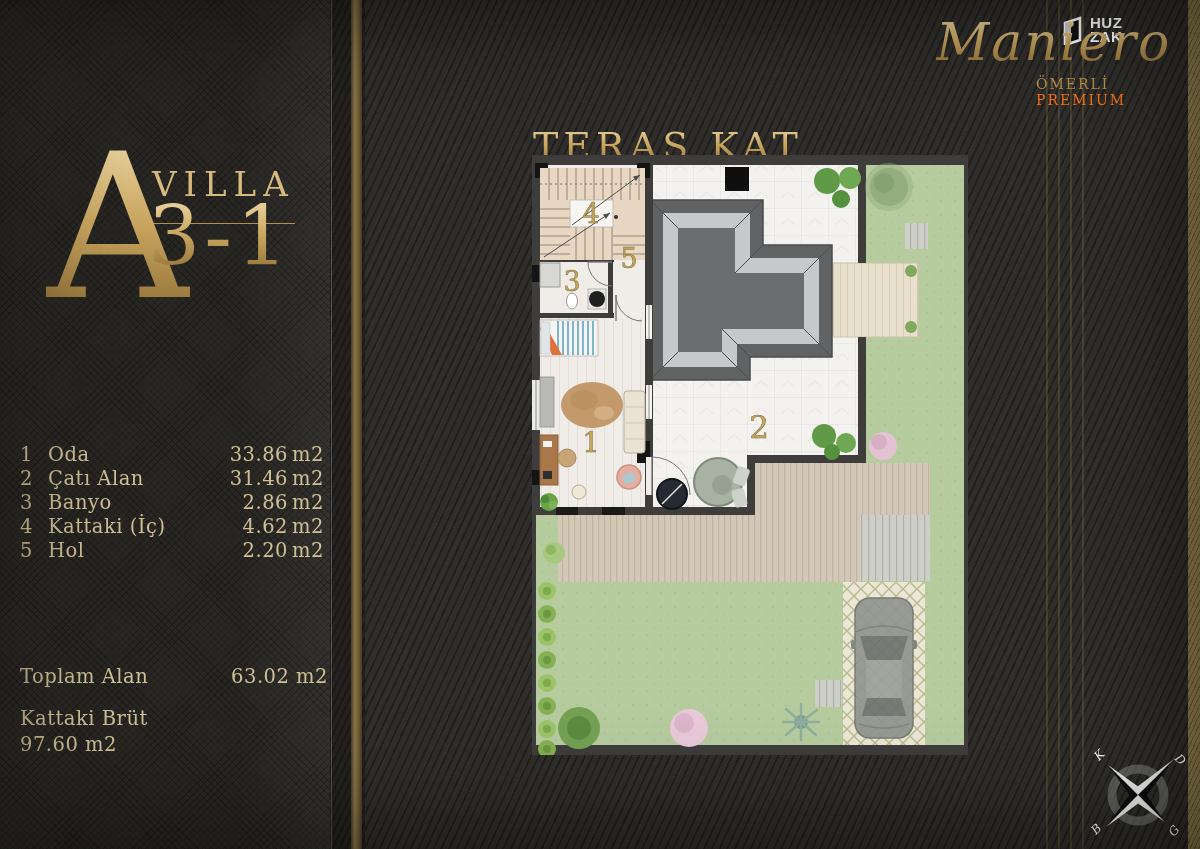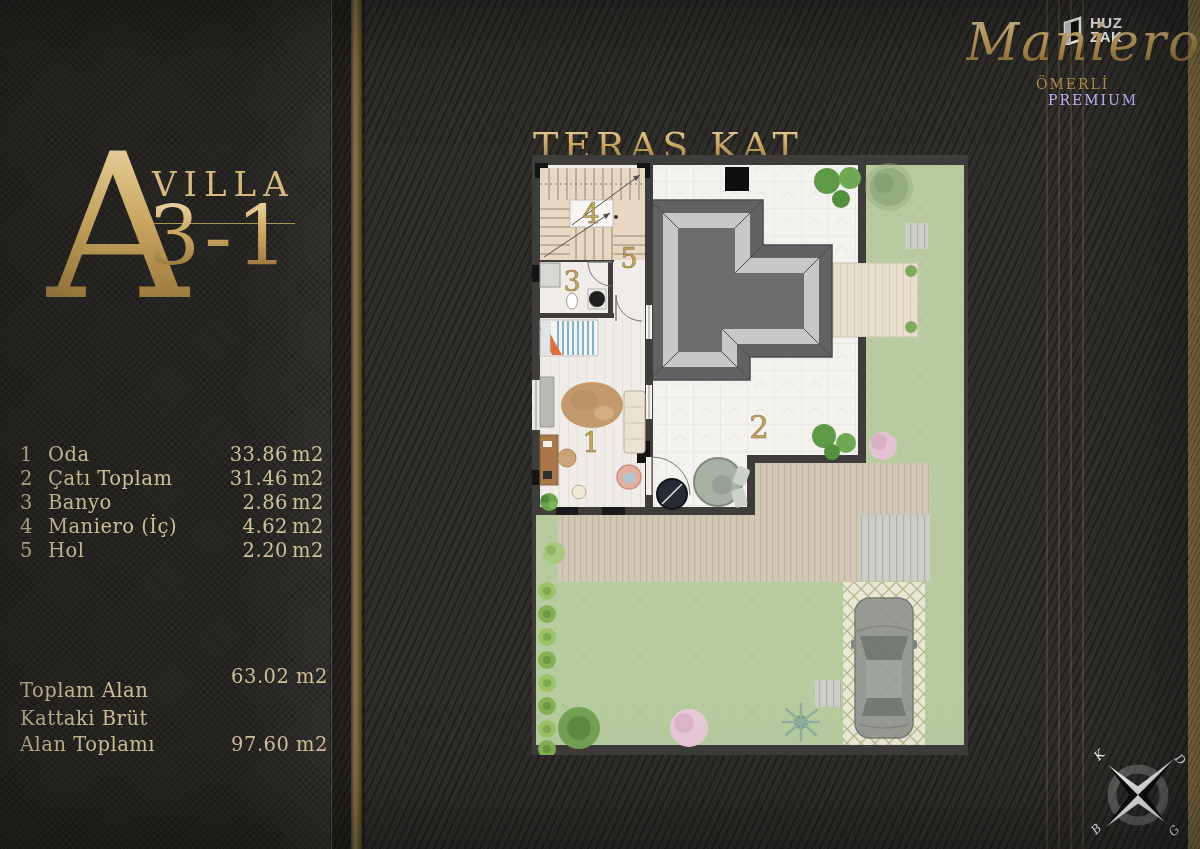--- a/index.html
+++ b/index.html
@@ -38,35 +38,35 @@
     color:#d6ba7e;padding-bottom:19px;border-bottom:1px solid rgba(201,165,94,.85);}
   .villa-number{position:absolute;left:148px;top:196px;font-size:82px;letter-spacing:4px;line-height:1;}
   .room-list{position:absolute;left:20px;top:443px;width:308px;font-size:19.5px;color:#cfc096;}
   .room-row{display:flex;line-height:24px;letter-spacing:.5px;}
   .room-no{width:28px;}
   .room-nm{flex:1;}
   .room-val{width:66px;text-align:right;}
   .room-unit{width:40px;text-align:center;}
   .total-row{position:absolute;left:20px;top:665px;width:308px;display:flex;
     font-size:19.5px;color:#cfc096;letter-spacing:.5px;}
-  .total-row .lbl{flex:1;margin-top:14px;}
+  .total-row .lbl{flex:1;}
   .gross-block{position:absolute;left:20px;top:706px;width:308px;
     font-size:19.5px;color:#cfc096;letter-spacing:.5px;line-height:26px;}
   .gross-line2{display:flex;}
   .gross-line2 .lbl{flex:1;}
 
   
   .huzzak{position:absolute;left:1061px;top:15px;display:flex;gap:5px;align-items:center;}
   .huzzak-text{font-family:"Liberation Sans",sans-serif;font-weight:bold;color:#fff;
     font-size:15px;line-height:14px;letter-spacing:.5px;}
-  .maniero{position:absolute;left:966px;top:16px;font-size:52px;font-style:italic;
+  .maniero{position:absolute;left:936px;top:16px;font-size:52px;font-style:italic;
     letter-spacing:2px;line-height:1;}
   .brand-sub{position:absolute;left:1036px;top:76px;font-size:14px;letter-spacing:2px;}
   .brand-loc{color:#b9914f;}
-  .brand-tier{color:#c4b5fd;margin-left:12px;}
+  .brand-tier{color:#f97316;margin-left:0;}
 
   
   .plan-title{position:absolute;left:533px;top:124px;font-size:38px;letter-spacing:5px;}
   .plan-svg{position:absolute;left:532px;top:155px;}
   .compass{position:absolute;left:1083px;top:745px;}
   .compass text{font-size:12px;font-style:italic;fill:#fff;font-family:"DejaVu Serif",serif;}
   .room-label{font-family:"DejaVu Serif",serif;font-size:27px;fill:#c2a355;
     stroke:#7c6530;stroke-width:.5;opacity:.95;}
 </style>
 </head>
@@ -82,52 +82,51 @@
 
     <div class="room-list">
       <div class="room-row">
         <span class="room-no">1</span>
         <span class="room-nm">Oda</span>
         <span class="room-val">33.86</span>
         <span class="room-unit">m2</span>
       </div>
       <div class="room-row">
         <span class="room-no">2</span>
-        <span class="room-nm">Çatı Toplam</span>
+        <span class="room-nm">Çatı Alan</span>
         <span class="room-val">31.46</span>
         <span class="room-unit">m2</span>
       </div>
       <div class="room-row">
         <span class="room-no">3</span>
         <span class="room-nm">Banyo</span>
         <span class="room-val">2.86</span>
         <span class="room-unit">m2</span>
       </div>
       <div class="room-row">
         <span class="room-no">4</span>
-        <span class="room-nm">Maniero (İç)</span>
+        <span class="room-nm">Kattaki (İç)</span>
         <span class="room-val">4.62</span>
         <span class="room-unit">m2</span>
       </div>
       <div class="room-row">
         <span class="room-no">5</span>
         <span class="room-nm">Hol</span>
         <span class="room-val">2.20</span>
         <span class="room-unit">m2</span>
       </div>
     </div>
 
     <div class="total-row">
       <span class="lbl">Toplam Alan</span>
       <span class="val">63.02 m2</span>
     </div>
     <div class="gross-block">
       <div>Kattaki Brüt</div>
       <div class="gross-line2">
-        <span class="lbl">Alan Toplamı</span>
         <span>97.60 m2</span>
       </div>
     </div>
   </div>
 
   <div class="divider-zone"></div>
   <div class="divider-line"></div>
   <div class="gold-stripe"></div>
   <div>
     <div class="pin" style="left:1046px"></div>

